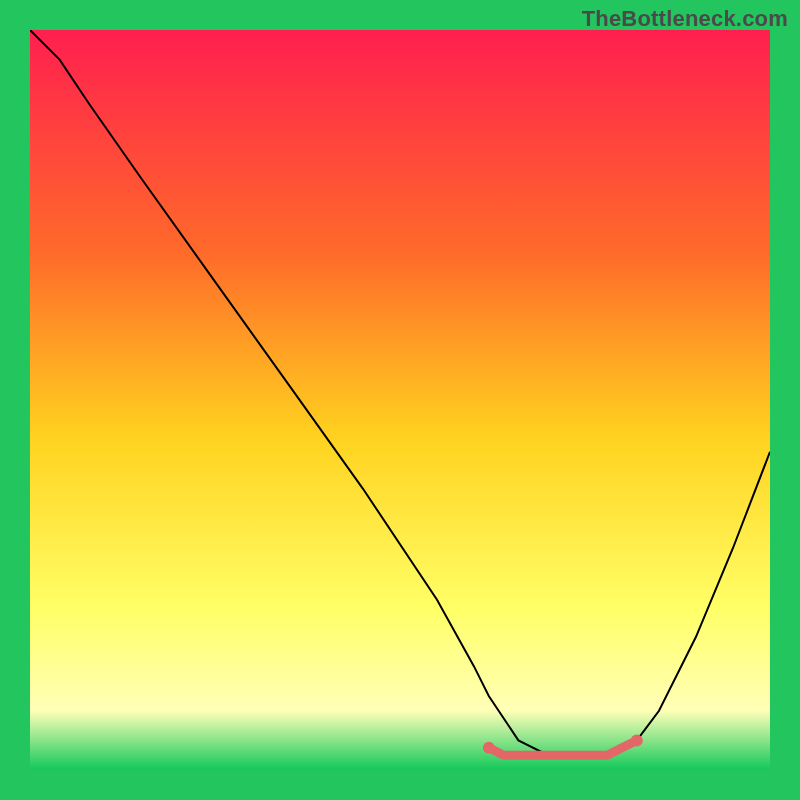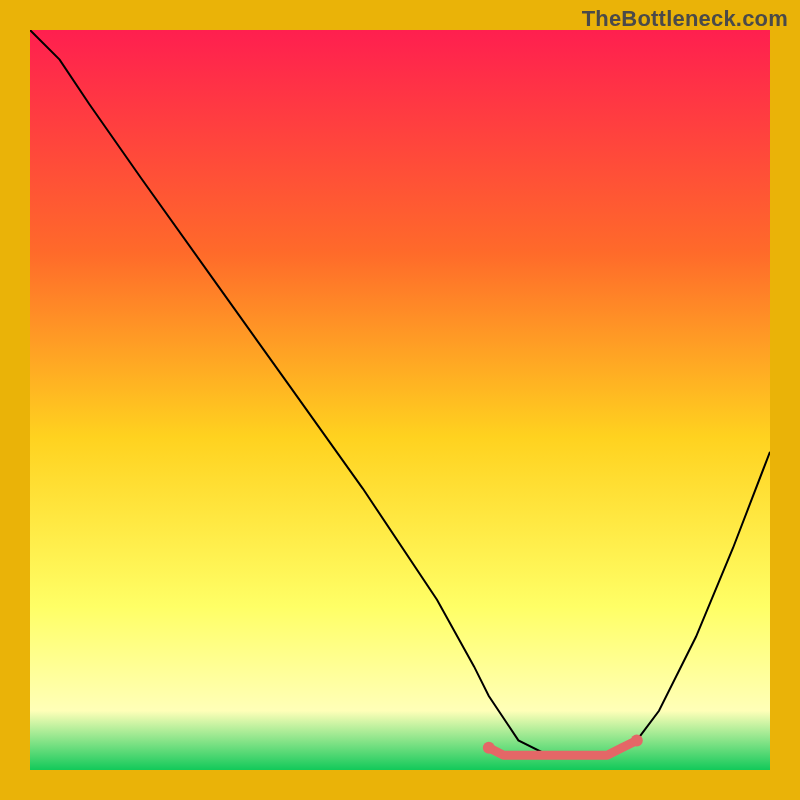--- a/index.html
+++ b/index.html
@@ -8,21 +8,21 @@
     width: 800px;
     height: 800px;
     background: #000;
     overflow: hidden;
     font-family: Arial, Helvetica, sans-serif;
   }
   .frame {
     width: 800px;
     height: 800px;
     position: relative;
-    background: #eab308;
+    background: #22c55e;
   }
   .watermark {
     position: absolute;
     top: 6px;
     right: 12px;
     color: #4a4a4a;
     font-size: 22px;
     font-weight: 600;
     letter-spacing: 0.2px;
     z-index: 10;

